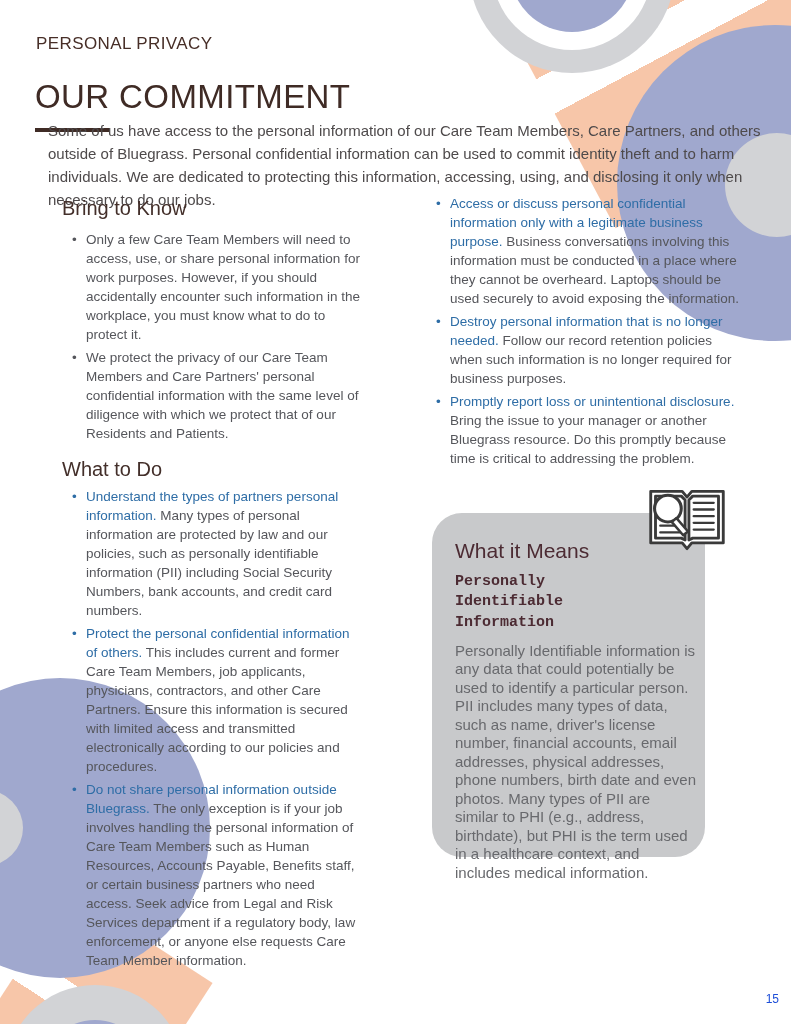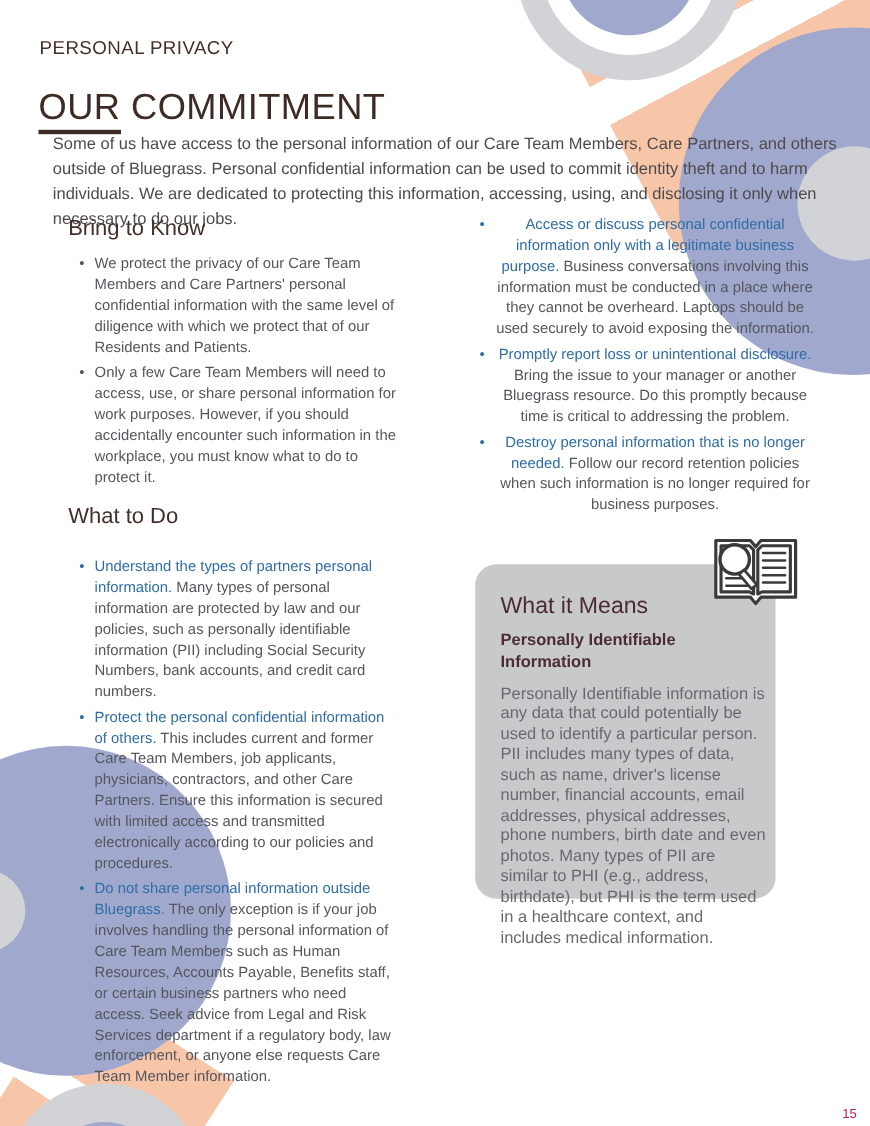--- a/index.html
+++ b/index.html
@@ -38,55 +38,55 @@
   .content { position:absolute; inset:0; z-index:5; }
 
   .eyebrow {
     position:absolute; left:36px; top:34px;
     font-size:17px; font-weight:400; letter-spacing:.4px; color:#472E27;
   }
   .title {
     position:absolute; left:35px; top:56px;
     font-size:33px; font-weight:500; letter-spacing:.4px; color:#3F2B25; line-height:1.15;
   }
-  .title .u { display:inline-block; border-bottom:4px solid #3F2B25; padding-bottom:2px; }
+  .title .u { display:inline-block; border-bottom:4px solid #3F2B25; padding-bottom:12px; }
   .intro {
     position:absolute; left:48px; top:104px; width:718px;
     font-size:15px; line-height:23px; color:#4E4A4B;
   }
 
   .col-left  { position:absolute; left:62px;  top:196px; width:302px; }
   .col-right { position:absolute; left:434px; top:194px; width:307px; }
 
   h2.section { font-size:20px; font-weight:500; color:#432F2A; margin:0 0 10px 0; line-height:1.2; }
-  h2.todo { margin-top:14px; margin-bottom:24px; }
+  h2.todo { margin-top:14px; margin-bottom:6px; }
 
   ul.blist { list-style:none; margin:0; padding:0 0 0 24px; }
-  .col-right ul.blist { padding-left:16px;text-align:center; }
+  .col-right ul.blist { padding-left:16px; }
   ul.blist li {
     position:relative; font-size:13.5px; line-height:19px; color:#55565B; margin:0 0 4px 0;
   }
   ul.blist li::before { content:"\2022"; position:absolute; left:-14px; top:0; color:#55565B; }
   ul.blist.blue li::before { color:#2E6DA6; }
   .lead { color:#2E6DA6; }
 
   .means-box {
-    position:absolute; left:432px; top:513px; width:273px; height:304px;
-    background:#C8C9CB; border-radius:19px; box-sizing:border-box;
+    position:absolute; left:432px; top:513px; width:273px; height:344px;
+    background:#C8C9CB; border-radius:30px; box-sizing:border-box;
     padding:26px 16px 0 23px;
   }
   .means-box h2 { font-size:21px; font-weight:500; color:#4C2B33; margin:0 0 9px 0; }
-  .means-box h3 { font-size:15px; font-weight:700; color:#4C2B33; margin:0 0 9px 0; width:190px; line-height:1.35; }
+  .means-box h3 { font-size:15px; font-weight:700; color:#4C2B33; margin:0 0 9px 0; width:190px; line-height:1.35;font-family:Liberation Mono, monospace; }
   .means-box p  { font-size:15px; line-height:18.5px; color:#68696D; margin:0; width:242px; }
 
   .book-icon { position:absolute; left:645px; top:483px; width:84px; height:74px; z-index:6; }
 
   .page-num {
-    position:absolute; right:12px; bottom:5px;
-    font-size:12px; color:#be185d;
+    position:absolute; right:12px; bottom:18px;
+    font-size:12px; color:#1d4ed8;
   }
 </style>
 </head>
 <body>
 
 <div class="page">
 
   <div class="abs ribbon-top"></div>
   <div class="abs circle ring-top-gray"></div>
   <div class="abs circle ring-top-white"></div>
@@ -104,37 +104,37 @@
 
     <div class="eyebrow">PERSONAL PRIVACY</div>
 
     <h1 class="title"><span class="u">OUR</span><span> COMMITMENT</span></h1>
 
     <p class="intro">Some of us have access to the personal information of our Care Team Members, Care Partners, and others outside of Bluegrass. Personal confidential information can be used to commit identity theft and to harm individuals. We are dedicated to protecting this information, accessing, using, and disclosing it only when necessary to do our jobs.</p>
 
     <section class="col-left">
       <h2 class="section">Bring to Know</h2>
       <ul class="blist">
+        <li><span>Only a few Care Team Members will need to access, use, or share personal information for work purposes. However, if you should accidentally encounter such information in the workplace, you must know what to do to protect it.</span></li>
         <li><span>We protect the privacy of our Care Team Members and Care Partners' personal confidential information with the same level of diligence with which we protect that of our Residents and Patients.</span></li>
-        <li><span>Only a few Care Team Members will need to access, use, or share personal information for work purposes. However, if you should accidentally encounter such information in the workplace, you must know what to do to protect it.</span></li>
       </ul>
 
       <h2 class="section todo">What to Do</h2>
       <ul class="blist blue">
         <li><span class="lead">Understand the types of partners personal information.</span><span> Many types of personal information are protected by law and our policies, such as personally identifiable information (PII) including Social Security Numbers, bank accounts, and credit card numbers.</span></li>
         <li><span class="lead">Protect the personal confidential information of others.</span><span> This includes current and former Care Team Members, job applicants, physicians, contractors, and other Care Partners. Ensure this information is secured with limited access and transmitted electronically according to our policies and procedures.</span></li>
         <li><span class="lead">Do not share personal information outside Bluegrass.</span><span> The only exception is if your job involves handling the personal information of Care Team Members such as Human Resources, Accounts Payable, Benefits staff, or certain business partners who need access. Seek advice from Legal and Risk Services department if a regulatory body, law enforcement, or anyone else requests Care Team Member information.</span></li>
       </ul>
     </section>
 
     <section class="col-right">
       <ul class="blist blue">
         <li><span class="lead">Access or discuss personal confidential information only with a legitimate business purpose.</span><span> Business conversations involving this information must be conducted in a place where they cannot be overheard. Laptops should be used securely to avoid exposing the information.</span></li>
+        <li><span class="lead">Destroy personal information that is no longer needed.</span><span> Follow our record retention policies when such information is no longer required for business purposes.</span></li>
         <li><span class="lead">Promptly report loss or unintentional disclosure.</span><span> Bring the issue to your manager or another Bluegrass resource. Do this promptly because time is critical to addressing the problem.</span></li>
-        <li><span class="lead">Destroy personal information that is no longer needed.</span><span> Follow our record retention policies when such information is no longer required for business purposes.</span></li>
       </ul>
     </section>
 
     <aside class="means-box">
       <h2>What it Means</h2>
       <h3>Personally Identifiable Information</h3>
       <p>Personally Identifiable information is any data that could potentially be used to identify a particular person. PII includes many types of data, such as name, driver's license number, financial accounts, email addresses, physical addresses, phone numbers, birth date and even photos. Many types of PII are similar to PHI (e.g., address, birthdate), but PHI is the term used in a healthcare context, and includes medical information.</p>
     </aside>
 
     <svg class="book-icon" viewBox="0 0 88 76" aria-hidden="true">

